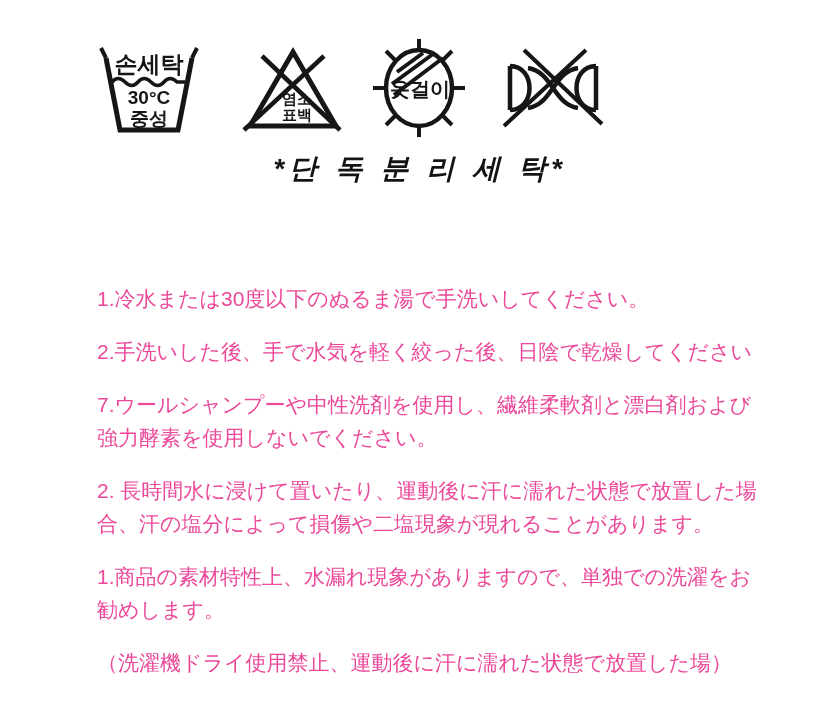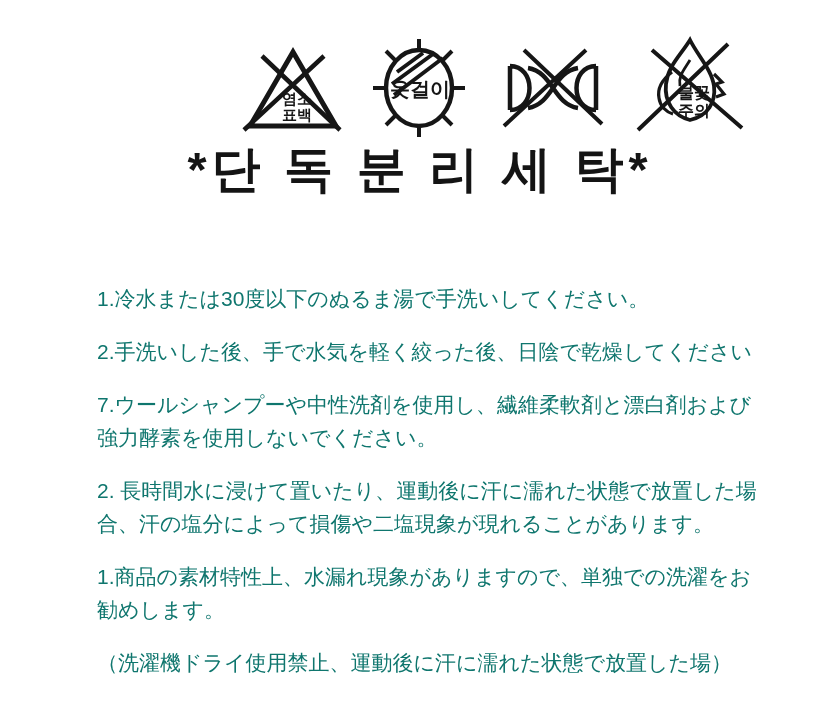--- a/index.html
+++ b/index.html
@@ -31,53 +31,64 @@
 
   .title-block {
     position: absolute;
     top: 146px;
     left: 0;
     width: 100%;
     text-align: center;
     color: #141414;
   }
   .title-korean {
-    font-size: 49px;
+    font-size: 28px;
     font-weight: 700;
     letter-spacing: 5px;
     line-height: 46px;
     white-space: nowrap;
+    font-style: italic;
   }
   .title-english {
     margin-top: 8px;
     font-size: 36px;
     font-weight: 400;
     letter-spacing: 1px;
     line-height: 42px;
     color: #1e1e1e;
     white-space: nowrap;
   }
 
   .instructions {
     position: absolute;
     top: 282px;
     left: 97px;
     width: 700px;
-    color: #0f766e;
+    color: #ec4899;
     font-size: 21px;
     line-height: 33px;
   }
   .para { margin-bottom: 20px; }
   .para .line { white-space: nowrap; }
 </style>
 </head>
 <body>
 
 <div class="canvas">
 
+  <div class="symbol sym-handwash">
+    <svg viewBox="0 0 106 92" xmlns="http://www.w3.org/2000/svg">
+      <path d="M10,12 L24,84 L82,84 L96,12" stroke-width="5"></path>
+      <path d="M10,12 L5,2 M96,12 L101,2" stroke-width="4"></path>
+      <path d="M16,36 Q22,29 29,36 T42,36 T55,36 T68,36 T81,36 L89,36" stroke-width="3.5"></path>
+      <text x="53" y="26" font-size="23">손세탁</text>
+      <text x="53" y="58" font-size="19">30°C</text>
+      <text x="53" y="79" font-size="19">중성</text>
+    </svg>
+  </div>
 
   <div class="symbol sym-nobleach">
     <svg viewBox="0 0 106 88" xmlns="http://www.w3.org/2000/svg">
       <path d="M53,6 L10,80 L96,80 Z" stroke-width="5"></path>
       <path d="M22,10 L100,84 M84,10 L4,84" stroke-width="4.5"></path>
       <text x="57" y="58" font-size="15">염소</text>
       <text x="57" y="74" font-size="15">표백</text>
     </svg>
   </div>
 
@@ -92,31 +103,20 @@
 
   <div class="symbol sym-nowring">
     <svg viewBox="0 0 110 80" xmlns="http://www.w3.org/2000/svg">
       <path d="M12,18 L12,62 M12,18 C38,18 38,62 12,62" stroke-width="4.5"></path>
       <path d="M98,18 L98,62 M98,18 C72,18 72,62 98,62" stroke-width="4.5"></path>
       <path d="M30,20 C55,24 55,56 80,60 M30,60 C55,56 55,24 80,20" stroke-width="4.5"></path>
       <path d="M26,2 L104,76 M88,2 L6,78" stroke-width="4"></path>
     </svg>
   </div>
 
-  <div class="symbol sym-noflame">
-    <svg viewBox="0 0 118 96" xmlns="http://www.w3.org/2000/svg">
-      <path d="M60,4 C50,20 38,30 36,48 C34,66 44,80 60,84 C78,80 86,66 84,50 C82,34 68,20 60,4 Z" stroke-width="3.8"></path>
-      <path d="M42,36 C33,43 27,52 29,62 C30,70 36,76 43,78" stroke-width="3.2"></path>
-      <path d="M84,38 L92,46 L86,48 L94,58 L86,61" stroke-width="3.2"></path>
-      <path d="M60,24 C54,34 48,40 50,50" stroke-width="2.8"></path>
-      <path d="M22,14 L112,92 M98,8 L8,94" stroke-width="4"></path>
-      <text x="64" y="62" font-size="16">불꽃</text>
-      <text x="64" y="80" font-size="16">주의</text>
-    </svg>
-  </div>
 
   <div class="title-block">
     <div class="title-korean">*단 독 분 리 세 탁*</div>
   </div>
 
   <div class="instructions">
     <div class="para">
       <div class="line">1.冷水または30度以下のぬるま湯で手洗いしてください。</div>
     </div>
     <div class="para">

